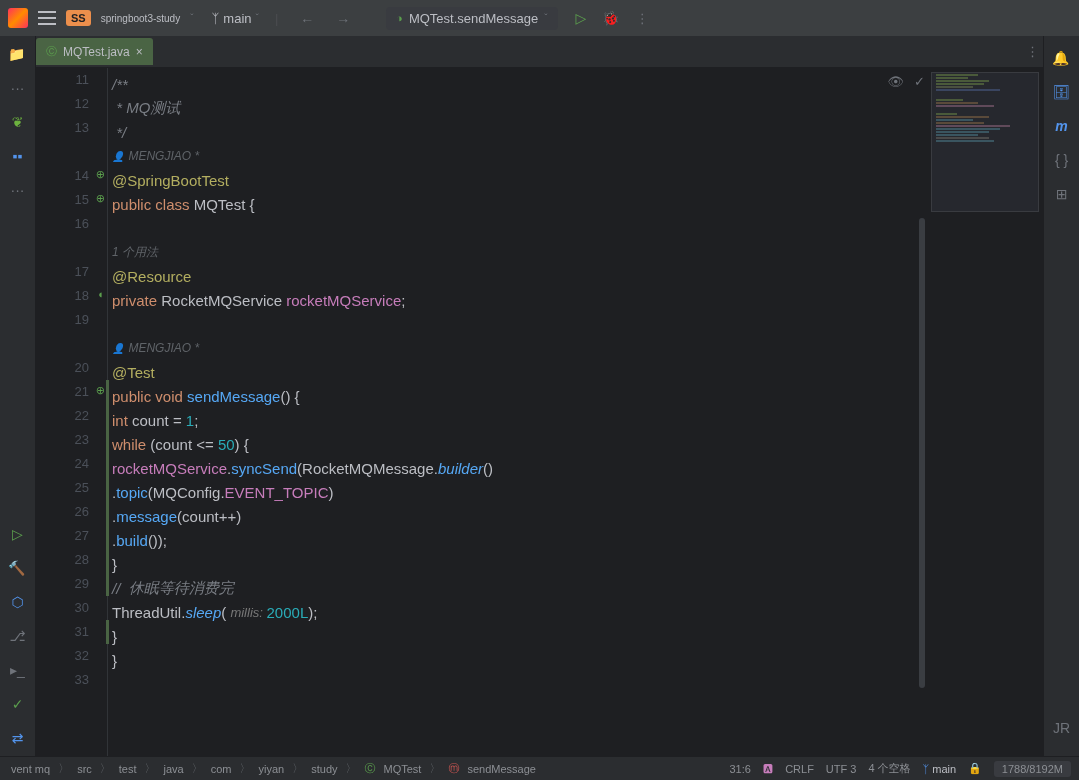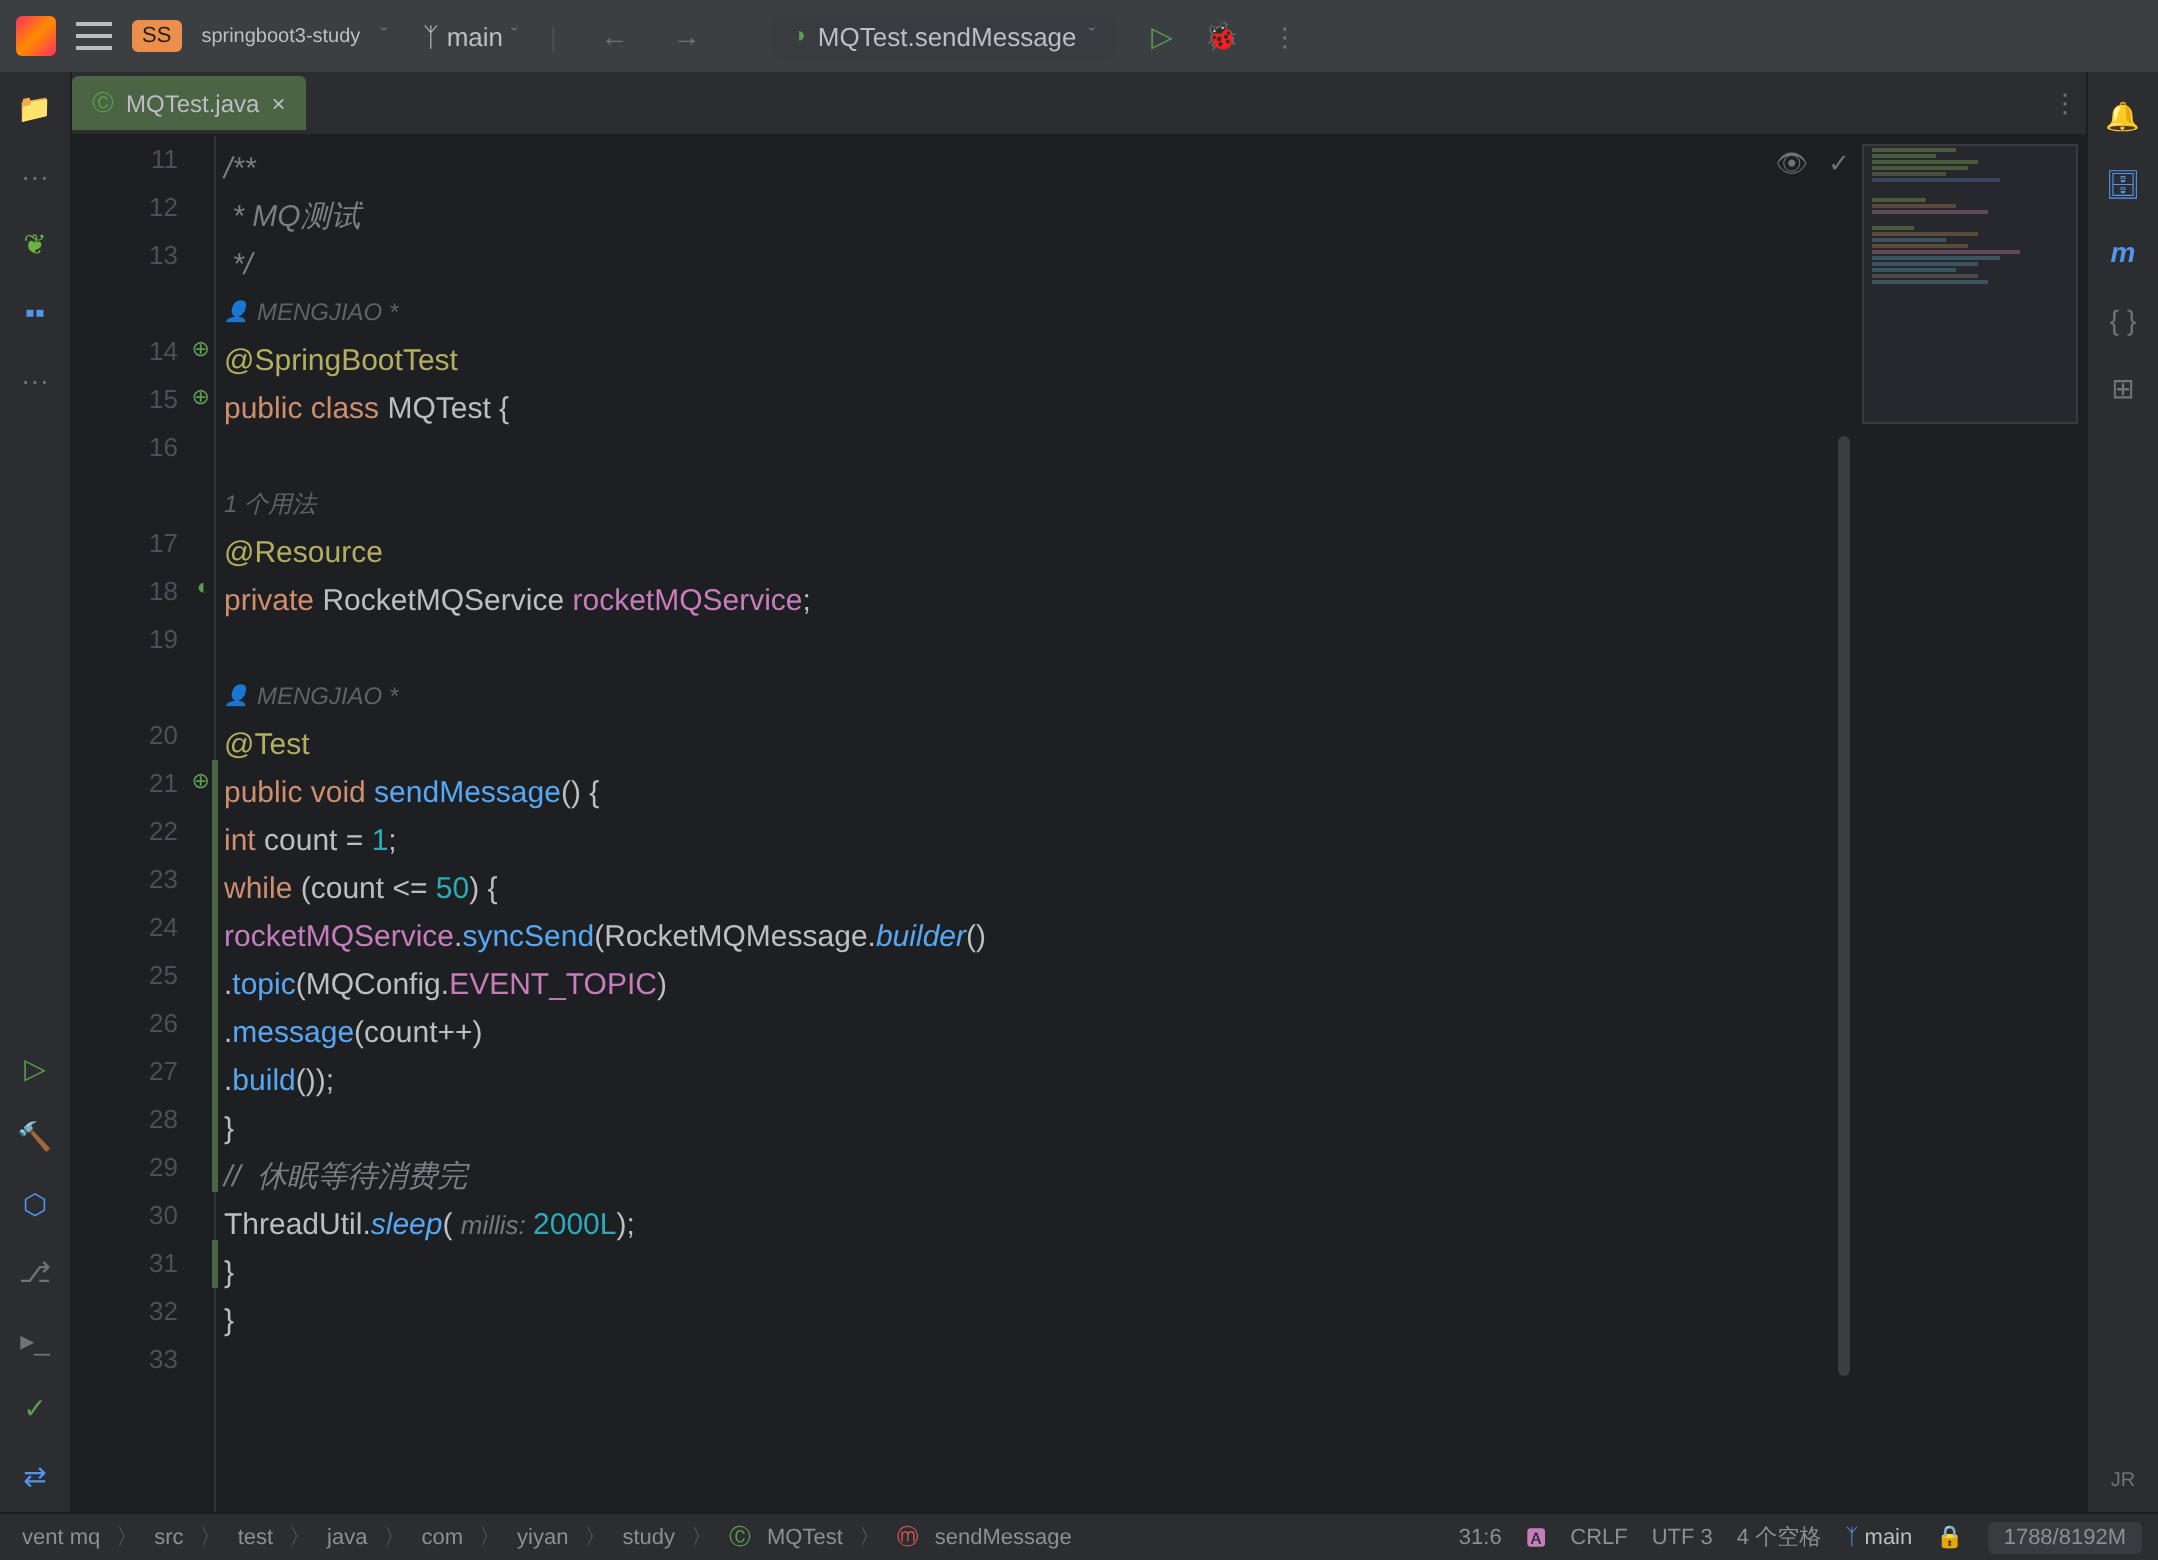--- a/index.html
+++ b/index.html
@@ -1,21 +1,21 @@
 <!DOCTYPE html>
 <html><head>
 <meta charset="utf-8">
 <style>
 *{box-sizing:border-box;margin:0;padding:0;font-family:'Segoe UI',Arial,sans-serif}
 body{background:#2b2d30;color:#bcbec4;width:1079px;height:780px;overflow:hidden;font-size:13px;position:relative}
 .titlebar{height:36px;background:#3c3f41;display:flex;align-items:center;padding:0 8px;gap:10px}
 .logo{width:20px;height:20px;background:linear-gradient(135deg,#fe315d,#ff8b00,#fe315d);border-radius:3px}
 .menu-icon{width:18px;height:14px;display:flex;flex-direction:column;justify-content:space-between;cursor:pointer}
 .menu-icon span{height:2px;background:#bcbec4}
-.proj-badge{background:#ec8f4c;color:#1e1f22;padding:2px 5px;border-radius:3px;font-size:11px;font-weight:normal}
+.proj-badge{background:#ec8f4c;color:#1e1f22;padding:2px 5px;border-radius:3px;font-size:11px;font-weight:bold}
 .proj-name{color:#bcbec4;font-size:10px}
 .dropdown-chev{color:#6f737a;font-size:10px}
 .branch{display:flex;align-items:center;gap:4px;margin-left:8px}
 .branch-icon{color:#bcbec4;font-size:13px}
 .divider{color:#4a4d51;margin:0 6px}
 .nav-arrow{color:#6f737a;padding:0 6px;cursor:pointer;font-size:14px}
 .run-config{background:#393b40;padding:4px 10px;border-radius:4px;display:flex;align-items:center;gap:6px;margin-left:20px}
 .test-icon{color:#5b9e4d;font-size:11px}
 .run-btn{color:#5b9e4d;font-size:14px;cursor:pointer;margin-left:8px}
 .debug-btn{color:#6f737a;font-size:14px;cursor:pointer;margin-left:6px}
@@ -122,21 +122,21 @@
   <span class="tool-ic" style="color:#5b9e4d">✓</span>
   <span class="tool-ic" style="color:#5394ec;margin-bottom:10px">⇄</span>
 </div>
 
 <div class="right-tool">
   <span class="tool-ic" style="color:#6f737a">🔔</span>
   <span class="tool-ic" style="color:#5394ec">🗄</span>
   <span class="tool-ic" style="color:#5394ec;font-weight:bold;font-style:italic">m</span>
   <span class="tool-ic" style="color:#6f737a">{ }</span>
   <span class="tool-ic" style="color:#6f737a">⊞</span>
-  <span class="tool-ic" style="margin-top:auto;margin-bottom:10px;color:#6f737a;font-size:10px">JR</span>
+  <span class="tool-ic" style="margin-top:auto;margin-bottom:20px;color:#6f737a;font-size:14px">JR</span>
 </div>
 
 <div class="editor-area">
   <div class="gutter">
     <div class="gutter-row">
         <span>11</span>
       </div>
     <div class="gutter-row">
         <span>12</span>
       </div>

